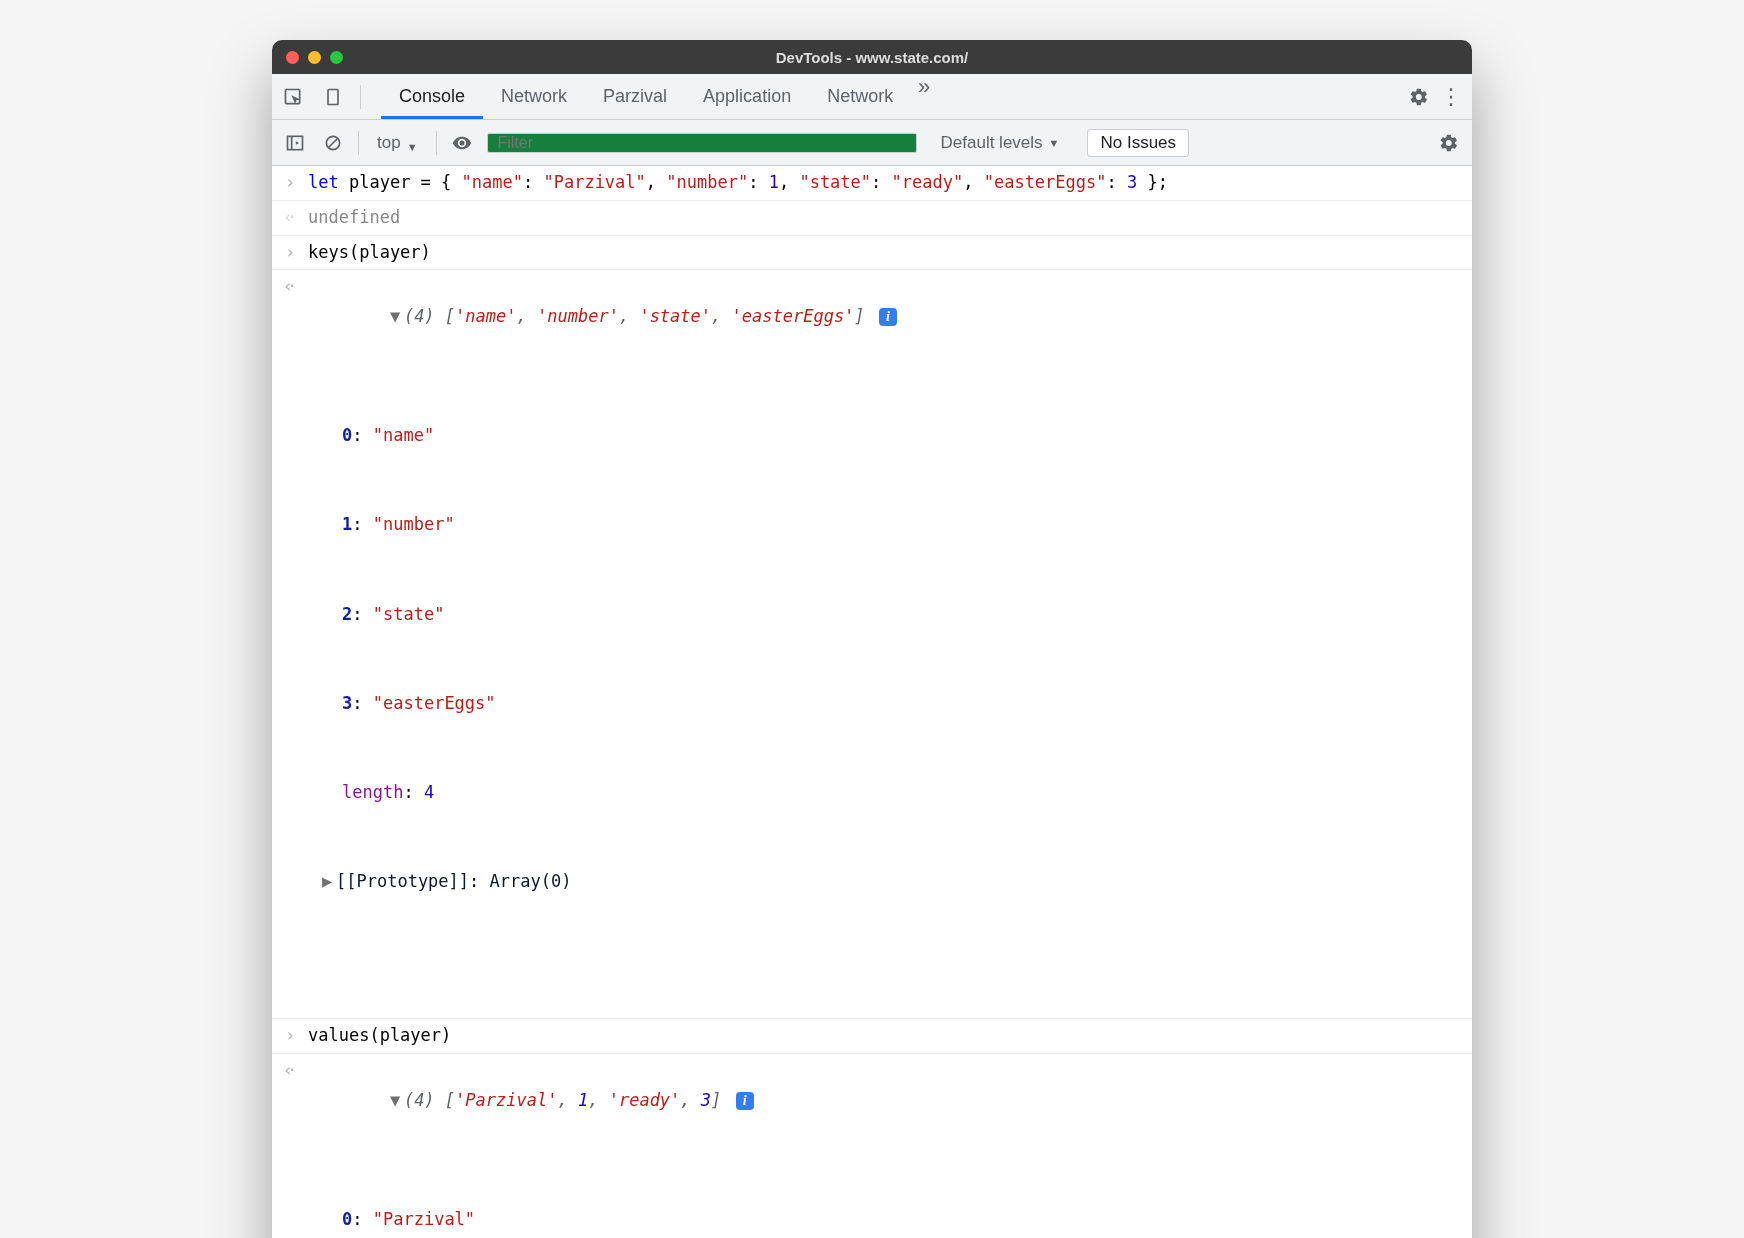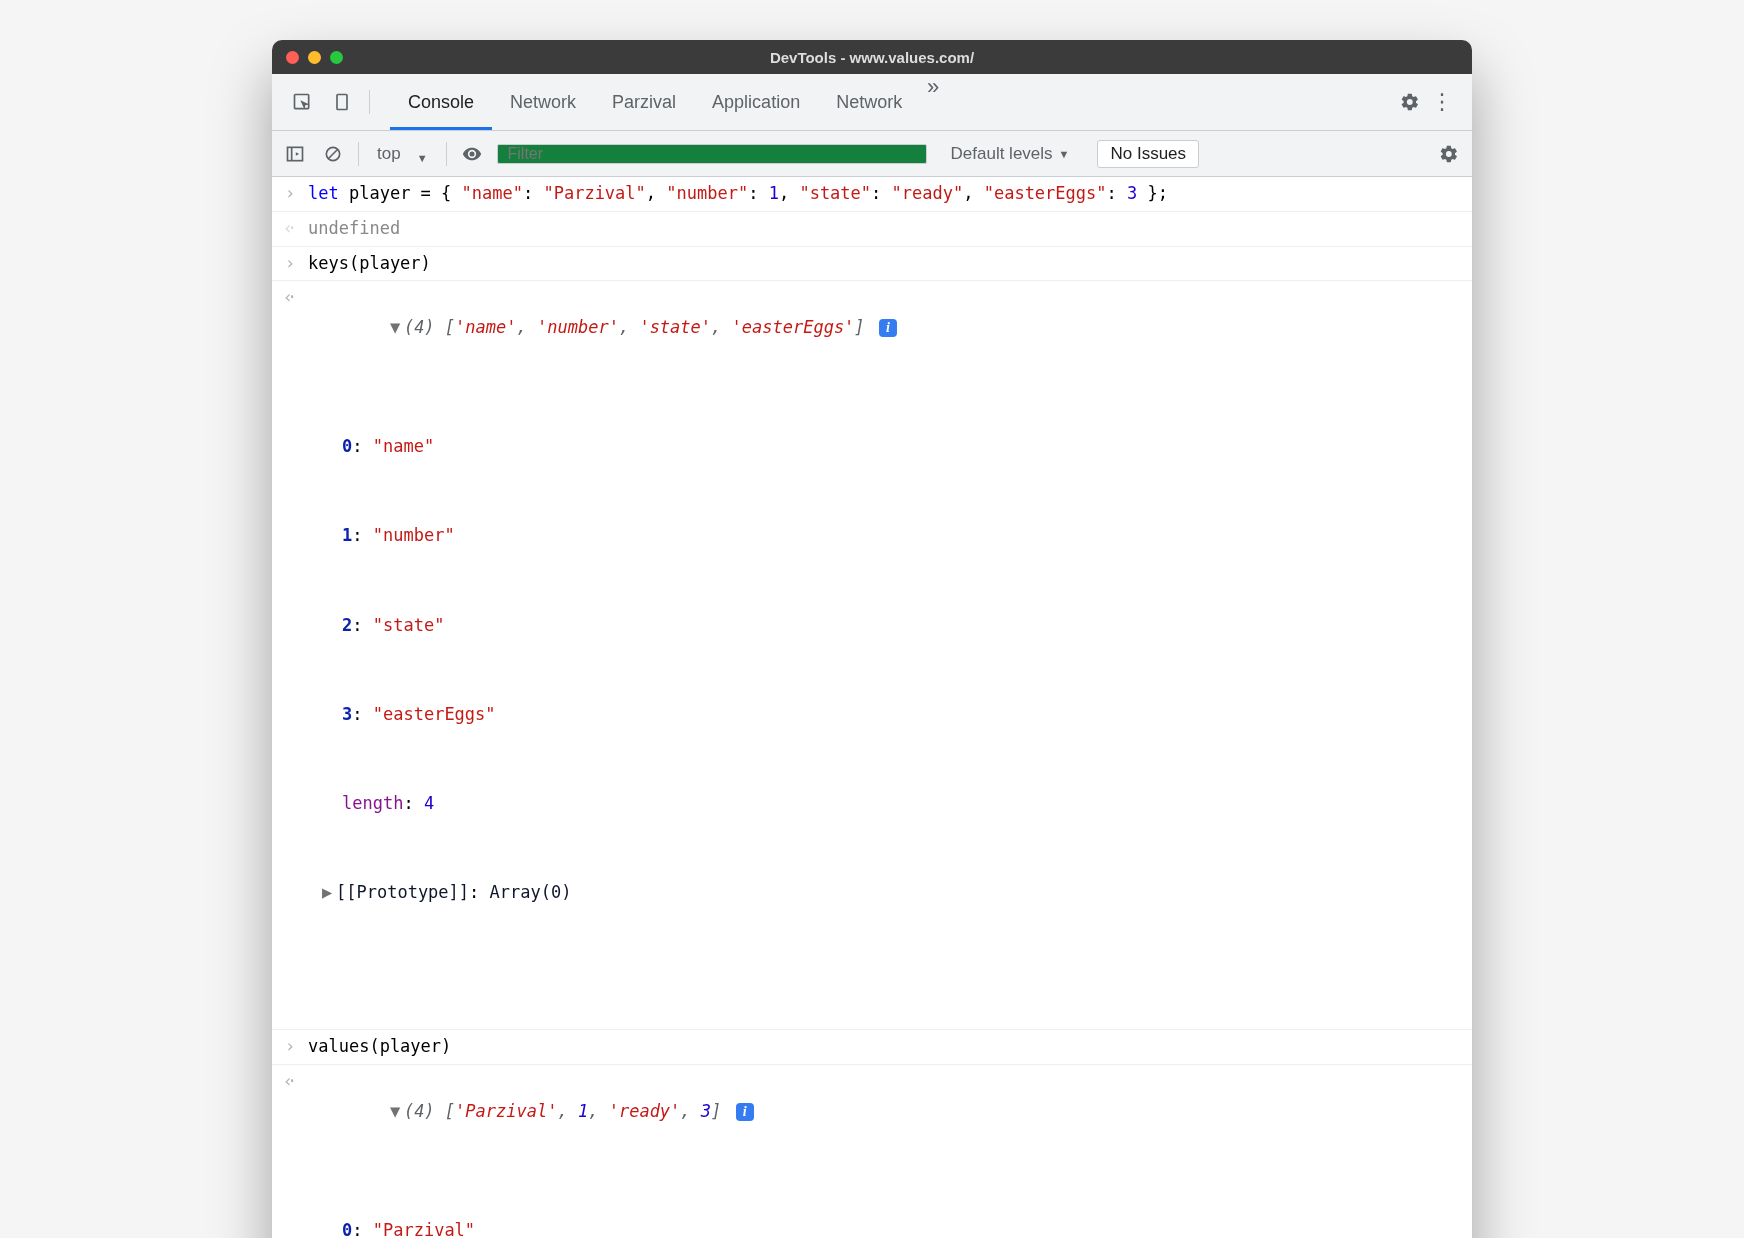--- a/index.html
+++ b/index.html
@@ -31,45 +31,45 @@
   .tl { width: 13px; height: 13px; border-radius: 50%; }
   .tl.red { background:#ff5f56; }
   .tl.yellow{ background:#ffbd2e; }
   .tl.green { background:#27c93f; }
   .titlebar .title {
     position:absolute; left:0; right:0; text-align:center;
     color:#ddd; font-size:15px; font-weight:600; pointer-events:none;
   }
   
   .tabstrip {
-    height: 57px;
+    height: 46px;
     background:#f1f3f4;
     border-bottom:1px solid #cacdd1;
     display:flex; align-items:center;
-    padding: 0 17px;
+    padding: 0 8px;
     gap: 6px;
   }
   .ts-left { display:flex; align-items:center; gap:14px; padding-right:8px; }
   .ts-tabs { display:flex; align-items:stretch; height:100%; margin-left:6px;}
   .ts-tab {
     padding: 0 18px; display:flex; align-items:center;
     color:#5f6368; font-size:18px; cursor:pointer;
   }
   .ts-tab.active { color:#202124; border-bottom:3px solid #1a73e8; padding-top:3px;}
   .ts-spacer { flex:1; }
   .icon-btn { width:26px; height:26px; display:flex;align-items:center;justify-content:center;color:#5f6368; cursor:pointer;}
   .icon-btn svg { width:20px; height:20px; }
   
   .toolbar {
     height:46px; background:#f1f3f4;
     border-bottom:1px solid #cacdd1;
     display:flex; align-items:center; padding:0 10px; gap:12px;
   }
   .context-sel {
-    color:#5f6368; font-size:17px; display:flex;align-items:flex-end;gap:16px;cursor:pointer;
+    color:#5f6368; font-size:17px; display:flex;align-items:flex-end;gap:6px;cursor:pointer;
     padding:0 6px;
   }
   .filter-input {
     border:1px solid #cacdd1; background:#15803d; height:20px;
     font-size:16px; padding:0 10px; width:430px; border-radius:2px;
   }
   .levels-sel { color:#5f6368; font-size:17px; display:flex; align-items:center; gap:6px; cursor:pointer; margin-left:12px;}
   .pill-btn {
     border:1px solid #cacdd1; background:#fff; border-radius:3px;
     padding:3px 12px; font-size:17px; color:#202124; cursor:pointer; margin-left:16px;
@@ -111,21 +111,21 @@
 <body>
 
 <div class="window">
 
   <div class="titlebar">
     <div class="traffic">
       <div class="tl red"></div>
       <div class="tl yellow"></div>
       <div class="tl green"></div>
     </div>
-    <div class="title">DevTools - www.values.com/</div>
+    <div class="title">DevTools - www.state.com/</div>
   </div>
 
   <div class="tabstrip">
     <div class="ts-left">
       <div class="icon-btn">
         <svg viewBox="0 0 24 24" fill="none" stroke="#5f6368" stroke-width="2">
             <rect x="3" y="3" width="17" height="17" rx="1"></rect>
             <path d="M10 10 L21 15 L16 16 L15 21 Z" fill="#5f6368" stroke="none"></path>
           </svg>
       </div>

